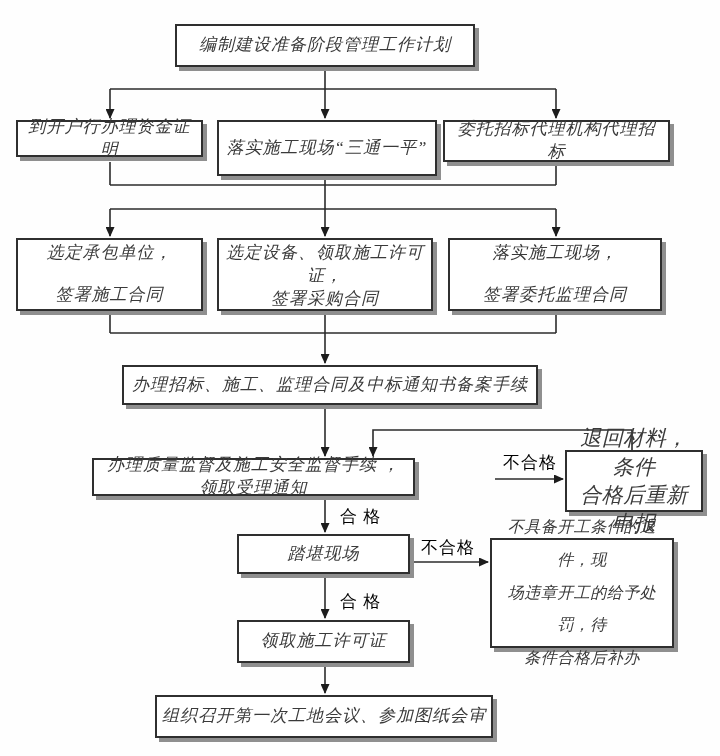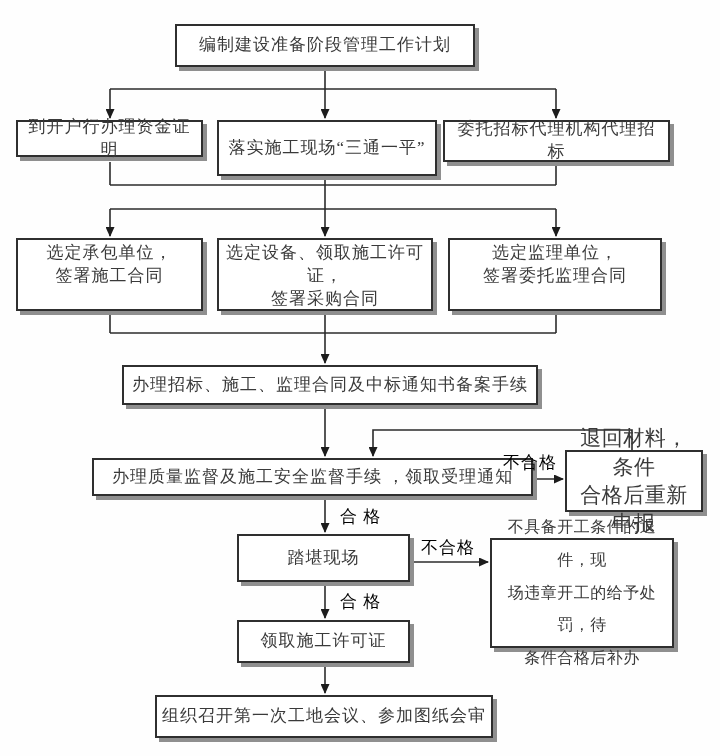--- a/index.html
+++ b/index.html
@@ -30,23 +30,24 @@
     box-shadow: 4px 4px 0 #8f8f8f;
     display: flex;
     flex-direction: column;
     align-items: center;
     justify-content: center;
     text-align: center;
     font-size: 17px;
     line-height: 1.35;
     letter-spacing: 1px;
     padding: 2px 4px;
+    font-style: italic;
   }
   .node.tall {
-    justify-content: flex-start;
+    justify-content: space-between;
   }
   .node.body-lg {
     line-height: 2.05;
     font-size: 17px;
   }
   .edge-label {
     position: absolute;
     font-size: 17px;
     letter-spacing: 1px;
     white-space: nowrap;
@@ -112,38 +113,38 @@
     <span>选定承包单位，</span>
     <span>签署施工合同</span>
   </div>
 
   <div class="node tall" style="left:217px;top:238px;width:216px;height:73px">
     <span>选定设备、领取施工许可证，</span>
     <span>签署采购合同</span>
   </div>
 
   <div class="node tall" style="left:448px;top:238px;width:214px;height:73px">
-    <span>选定监理单位，</span>
+    <span>落实施工现场，</span>
     <span>签署委托监理合同</span>
   </div>
 
   <div class="node" style="left:122px;top:365px;width:416px;height:40px">
     <span>办理招标、施工、监理合同及中标通知书备案手续</span>
   </div>
 
-  <div class="node" style="left:92px;top:458px;width:441px;height:38px">
+  <div class="node" style="left:92px;top:458px;width:323px;height:38px">
     <span>办理质量监督及施工安全监督手续 ，领取受理通知</span>
   </div>
 
   <div class="node" style="left:565px;top:450px;width:138px;height:62px;font-size:21px;letter-spacing:0.5px">
     <span>退回材料，条件</span>
     <span>合格后重新申报</span>
   </div>
 
-  <div class="node" style="left:237px;top:534px;width:173px;height:48px">
+  <div class="node" style="left:237px;top:534px;width:173px;height:40px">
     <span>踏堪现场</span>
   </div>
 
   <div class="node body-lg" style="left:490px;top:538px;width:184px;height:110px;font-size:16px;letter-spacing:0.5px">
     <span>不具备开工条件的退件，现</span>
     <span>场违章开工的给予处罚，待</span>
     <span>条件合格后补办</span>
   </div>
 
   <div class="node" style="left:237px;top:620px;width:173px;height:43px">

